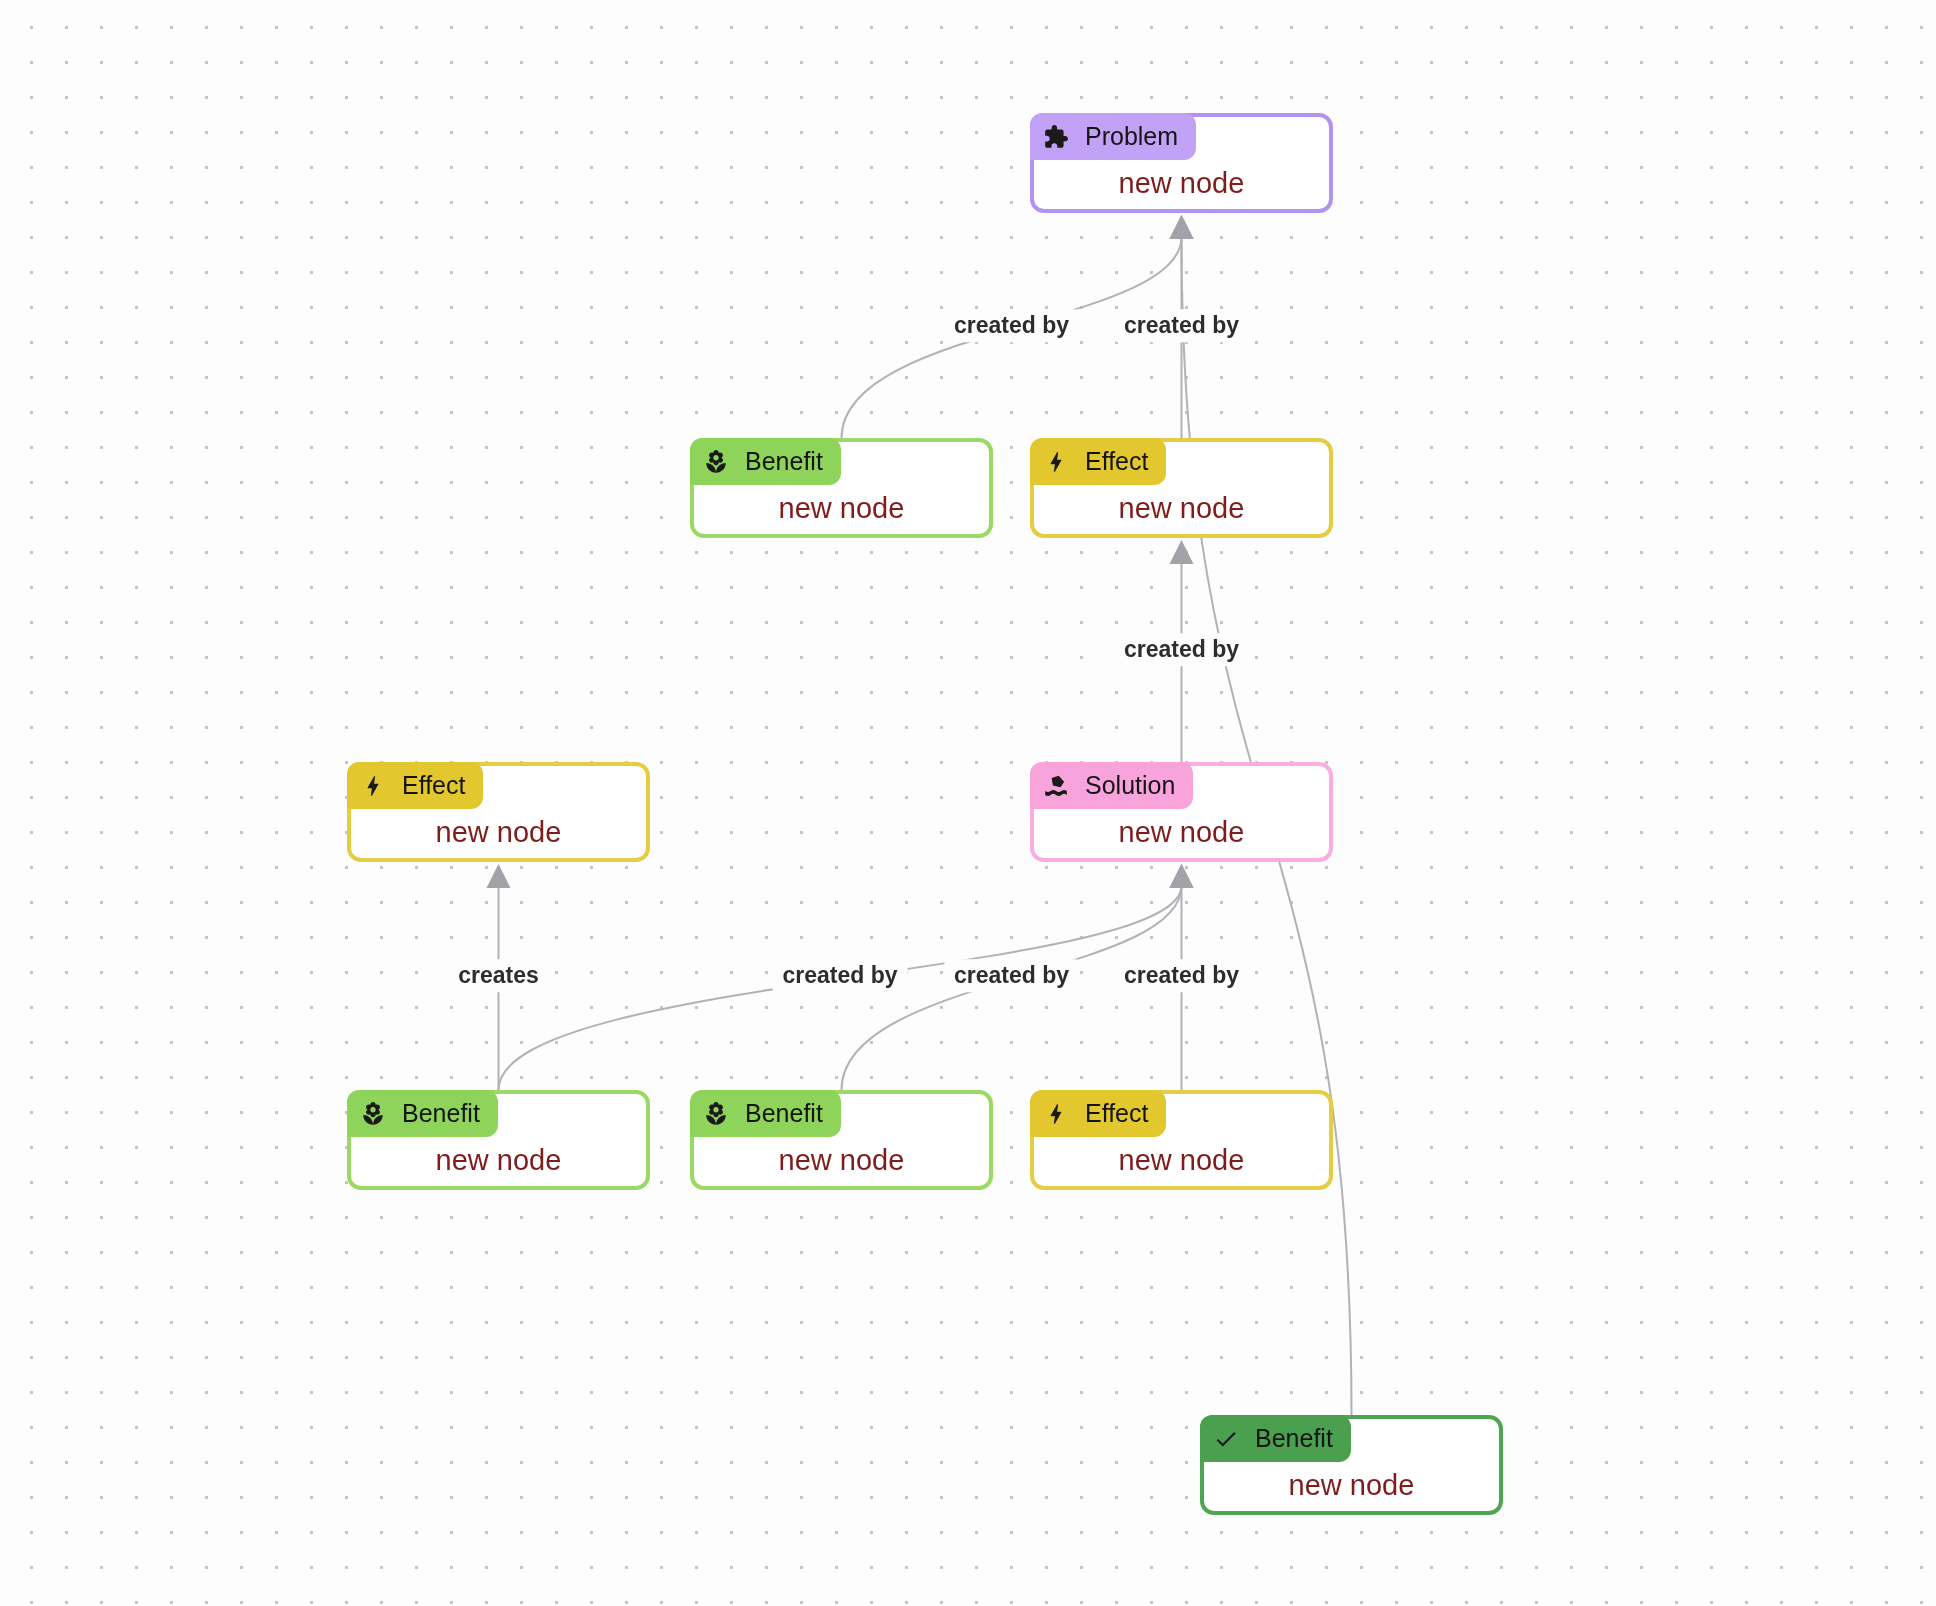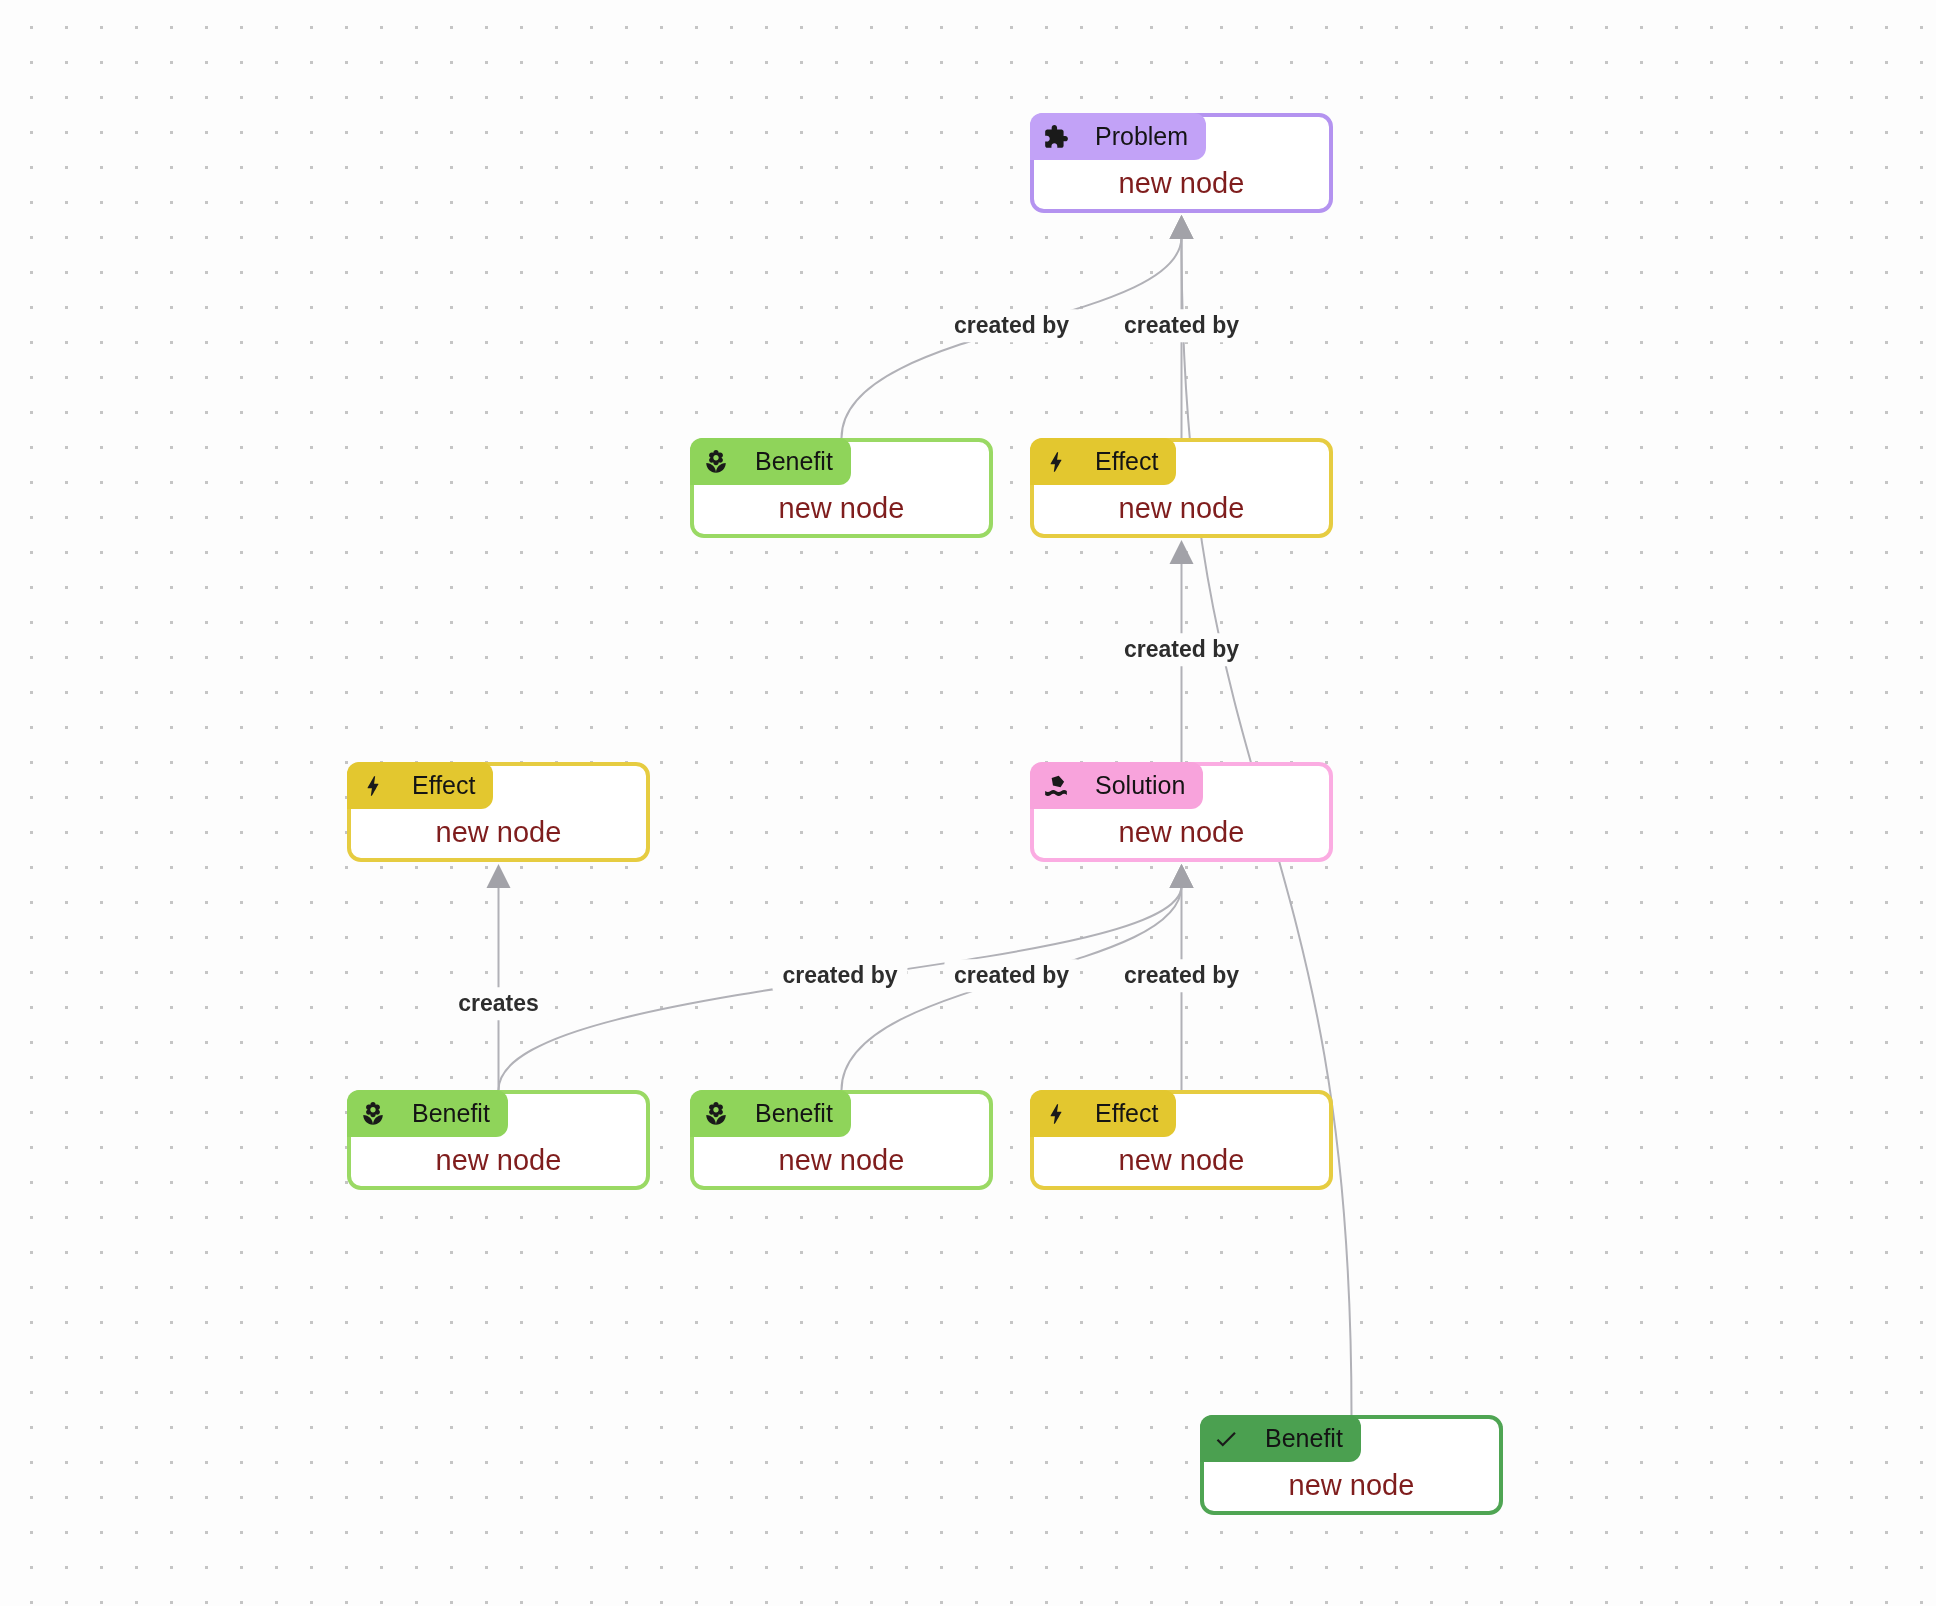--- a/index.html
+++ b/index.html
@@ -36,21 +36,21 @@
     width: 303px; height: 100px;
     background: #ffffff;
     border: 4px solid #999;
     border-radius: 14px;
   }
   .node .badge {
     position: absolute;
     top: -4px; left: -4px;
     display: inline-flex;
     align-items: center;
-    gap: 26px;
+    gap: 16px;
     padding: 9px 18px 9px 13px;
     border-radius: 12px 12px 12px 0;
     font-size: 25px;
     color: #141414;
     white-space: nowrap;
   }
   .node .badge svg { display: block; width: 26px; height: 26px; }
   .node .title {
     position: absolute;
     left: 0; right: 0; top: 40px; bottom: 0;
@@ -80,21 +80,21 @@
       <polygon points="1181.5,864 1169.5,888 1193.5,888" fill="#a2a2a8"></polygon>
       <path d="M 1181.5 1090 C 1181.5 976, 1181.5 976, 1181.5 886" class="edge" stroke="#b1b1b7"></path>
       <polygon points="1181.5,864 1169.5,888 1193.5,888" fill="#a2a2a8"></polygon>
       <path d="M 1351.5 1415 C 1351.5 814, 1181.5 814, 1181.5 237" class="edge" stroke="#b1b1b7"></path>
       <polygon points="1181.5,215 1169.5,239 1193.5,239" fill="#a2a2a8"></polygon>
     </svg>
   <div id="label-layer">
       <div class="edge-label" style="left: 1011.5px; top: 325.5px; background: rgb(253, 253, 253); color: rgb(45, 45, 45);">created by</div>
       <div class="edge-label" style="left: 1181.5px; top: 325.5px; background: rgb(253, 253, 253); color: rgb(45, 45, 45);">created by</div>
       <div class="edge-label" style="left: 1181.5px; top: 650px; background: rgb(253, 253, 253); color: rgb(45, 45, 45);">created by</div>
-      <div class="edge-label" style="left: 498.5px; top: 1004px; background: rgb(253, 253, 253); color: rgb(45, 45, 45);">creates</div>
+      <div class="edge-label" style="left: 498.5px; top: 976px; background: rgb(253, 253, 253); color: rgb(45, 45, 45);">creates</div>
       <div class="edge-label" style="left: 840px; top: 976px; background: rgb(253, 253, 253); color: rgb(45, 45, 45);">created by</div>
       <div class="edge-label" style="left: 1011.5px; top: 976px; background: rgb(253, 253, 253); color: rgb(45, 45, 45);">created by</div>
       <div class="edge-label" style="left: 1181.5px; top: 976px; background: rgb(253, 253, 253); color: rgb(45, 45, 45);">created by</div>
     </div>
   <div id="node-layer">
       <div class="node" style="left: 1030px; top: 113px; border-color: rgb(180, 147, 240);">
         <div class="badge" style="background: rgb(194, 162, 247);">
           <svg viewBox="0 0 24 24">
             <path d="M20.5 11H19V7c0-1.1-.9-2-2-2h-4V3.5C13 2.12 11.88 1 10.5 1S8 2.12 8 3.5V5H4c-1.1 0-1.99.9-1.99 2v3.8H3.5c1.49 0 2.7 1.21 2.7 2.7s-1.21 2.7-2.7 2.7H2V20c0 1.1.9 2 2 2h3.8v-1.5c0-1.49 1.21-2.7 2.7-2.7 1.49 0 2.7 1.21 2.7 2.7V22H17c1.1 0 2-.9 2-2v-4h1.5c1.38 0 2.5-1.12 2.5-2.5S21.88 11 20.5 11z" fill="#1a1a1a"></path>
           </svg>

